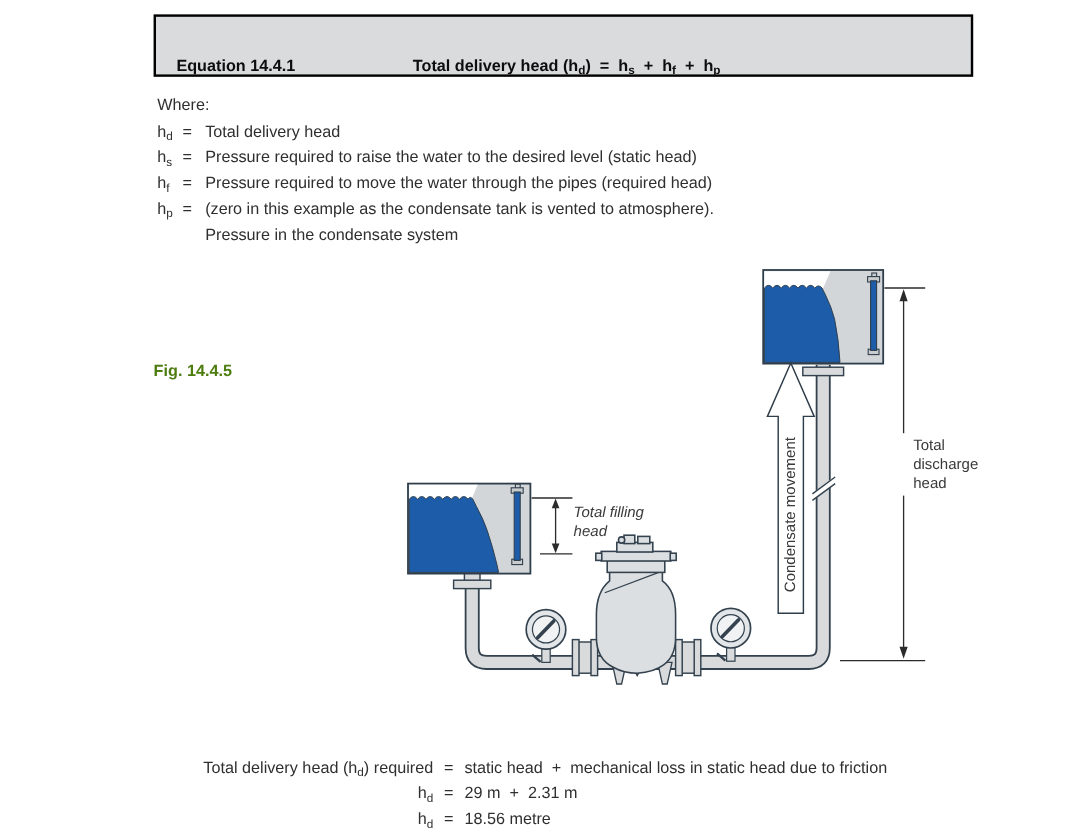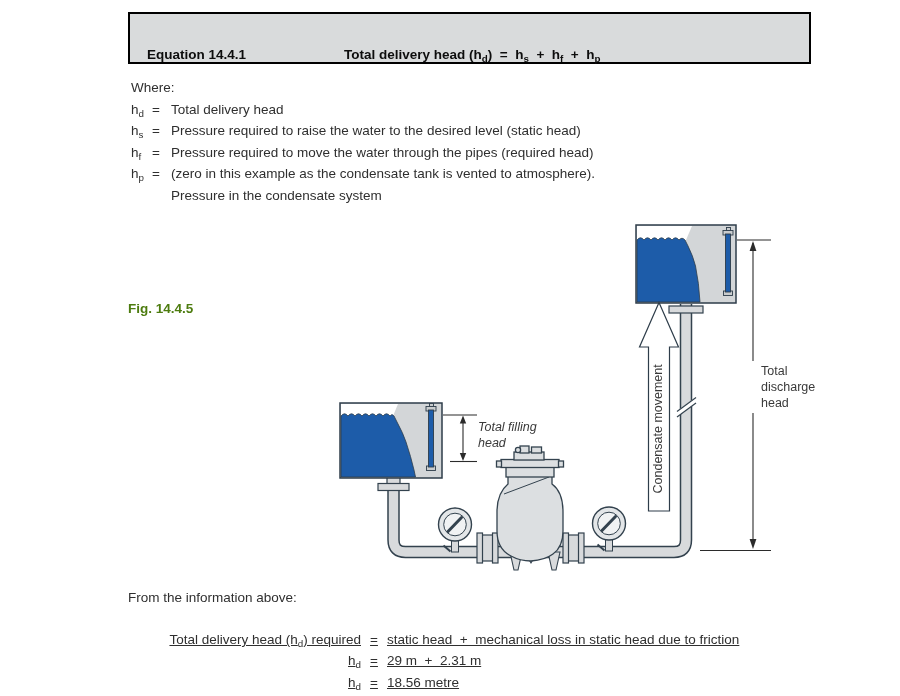--- a/index.html
+++ b/index.html
@@ -25,21 +25,21 @@
   .fig-caption{position:absolute;left:128px;top:300px;font-weight:bold;color:#4d7c0f;line-height:17.5px;}
 
   
   .diag-label{position:absolute;font-size:12.5px;line-height:1.26;color:#3a3a3a;}
   .label-filling{left:478px;top:420px;width:72px;font-style:italic;}
   .label-discharge{left:737px;top:364px;width:64px;margin-left:24px;}
   .label-condensate{left:579px;top:421px;width:160px;text-align:center;transform:rotate(-90deg);}
 
   
   .conclusion-intro{position:absolute;left:128px;top:590px;}
-  .calc-block{position:absolute;left:128px;top:629px;line-height:21.3px;text-decoration:underline;}
+  .calc-block{position:absolute;left:128px;top:629px;line-height:21.3px;}
   .calc-row{display:flex;}
   .calc-row .c1{width:233px;text-align:right;white-space:pre;}
   .calc-row .c2{width:26px;text-align:center;}
   .calc-row .c3{white-space:pre;}
 
   svg.diagram{position:absolute;left:0;top:0;}
 </style>
 </head>
 <body>
 
@@ -193,21 +193,20 @@
       <polygon points="753,241 749.6,251 756.4,251" fill="#2b2b2b" stroke="none"></polygon>
       <polygon points="753,549 749.6,539 756.4,539" fill="#2b2b2b" stroke="none"></polygon>
       <line x1="700" y1="550.5" x2="771" y2="550.5"></line>
     </g>
   </svg>
 
   <div class="diag-label label-filling">Total filling head</div>
   <div class="diag-label label-discharge">Total discharge head</div>
   <div class="diag-label label-condensate">Condensate movement</div>
 
-  <div class="conclusion-intro">From the information above:</div>
 
   <div class="calc-block">
     <div class="calc-row">
       <span class="c1"><span>Total delivery head (h</span><sub>d</sub><span>) required</span></span>
       <span class="c2">=</span>
       <span class="c3">static head  +  mechanical loss in static head due to friction</span>
     </div>
     <div class="calc-row">
       <span class="c1"><span>h</span><sub>d</sub><span></span></span>
       <span class="c2">=</span>

